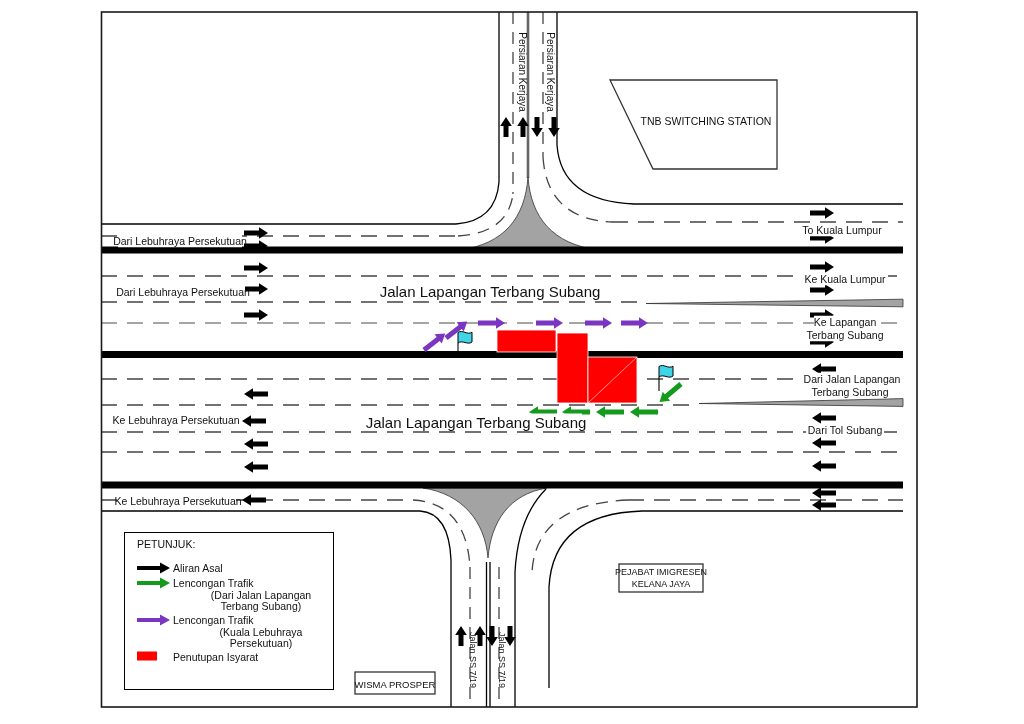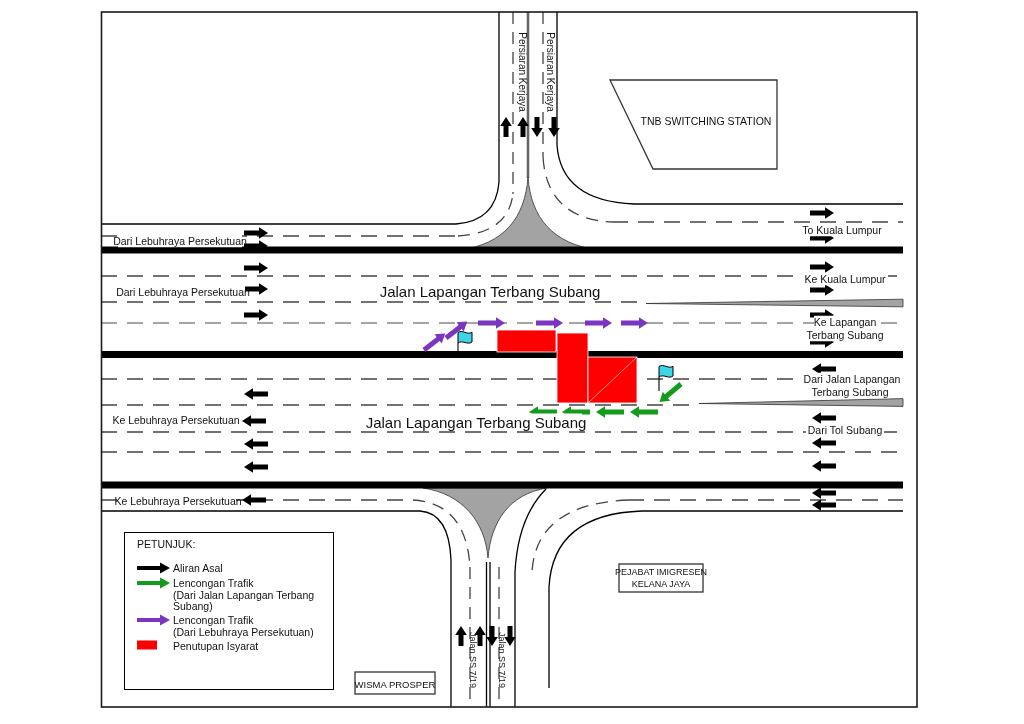--- a/index.html
+++ b/index.html
@@ -6,21 +6,21 @@
   #stage{position:relative;width:1024px;height:724px;background:#fff;overflow:hidden;
          font-family:"Liberation Sans",sans-serif;color:#111;}
   #map{position:absolute;left:0;top:0;}
   svg text{font-family:"Liberation Sans",sans-serif;fill:#111;}
   .legend{position:absolute;left:124px;top:532px;width:210px;height:158px;
           border:1.6px solid #000;background:#fff;box-sizing:border-box;
           padding:5px 4px 0 12px;font-size:10.5px;line-height:12px;}
   .legend-title{margin-bottom:12px;}
   .lrow{display:flex;align-items:flex-start;margin-top:2px;min-height:13px;}
   .lrow .ic{flex:0 0 36px;display:flex;align-items:center;}
-  .sub{margin-left:36px;line-height:11px;}
+  .sub{margin-left:56px;line-height:11px;text-align:center;}
 </style>
 </head>
 <body>
 
 <div id="stage">
   <svg id="map" width="1024" height="724" viewBox="0 0 1024 724">
 
     <g fill="none" stroke="#000" stroke-width="1.3">
       <path d="M101,224 H456"></path>
       <path d="M456,224 Q496,221 499,182 L499,12"></path>
@@ -234,21 +234,21 @@
         </div>
         <div class="sub">(Dari Jalan Lapangan Terbang Subang)</div>
         <div class="lrow">
           <span class="ic">
             <svg width="34" height="12">
               <polygon points="0,4 23,4 23,0.5 33,6 23,11.5 23,8 0,8" fill="#7a36c1"></polygon>
             </svg>
           </span>
           <span>Lencongan Trafik</span>
         </div>
-        <div class="sub">(Dari Lebuhraya Persekutuan)</div>
+        <div class="sub">(Kuala Lebuhraya Persekutuan)</div>
         <div class="lrow">
           <span class="ic">
             <svg width="24" height="10">
               <rect x="0" y="0.5" width="20" height="9" fill="#ff0000"></rect>
             </svg>
           </span>
           <span>Penutupan Isyarat</span>
         </div>
       </div>
   </div>

